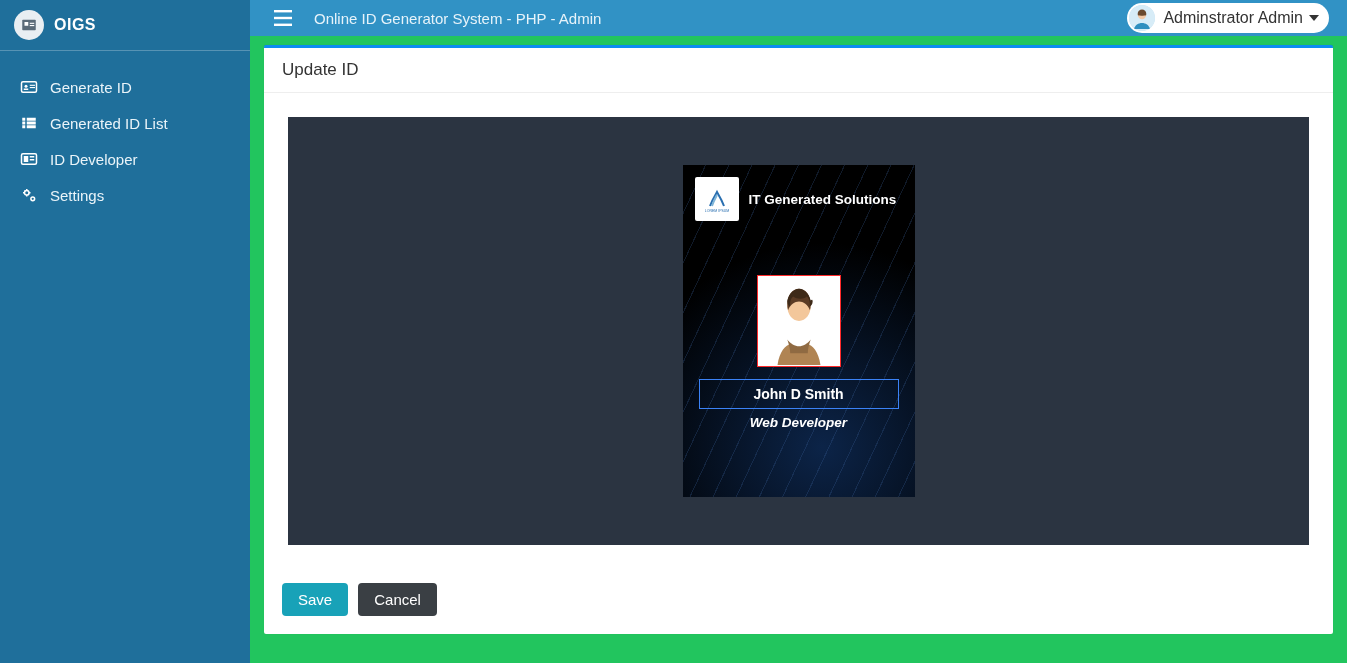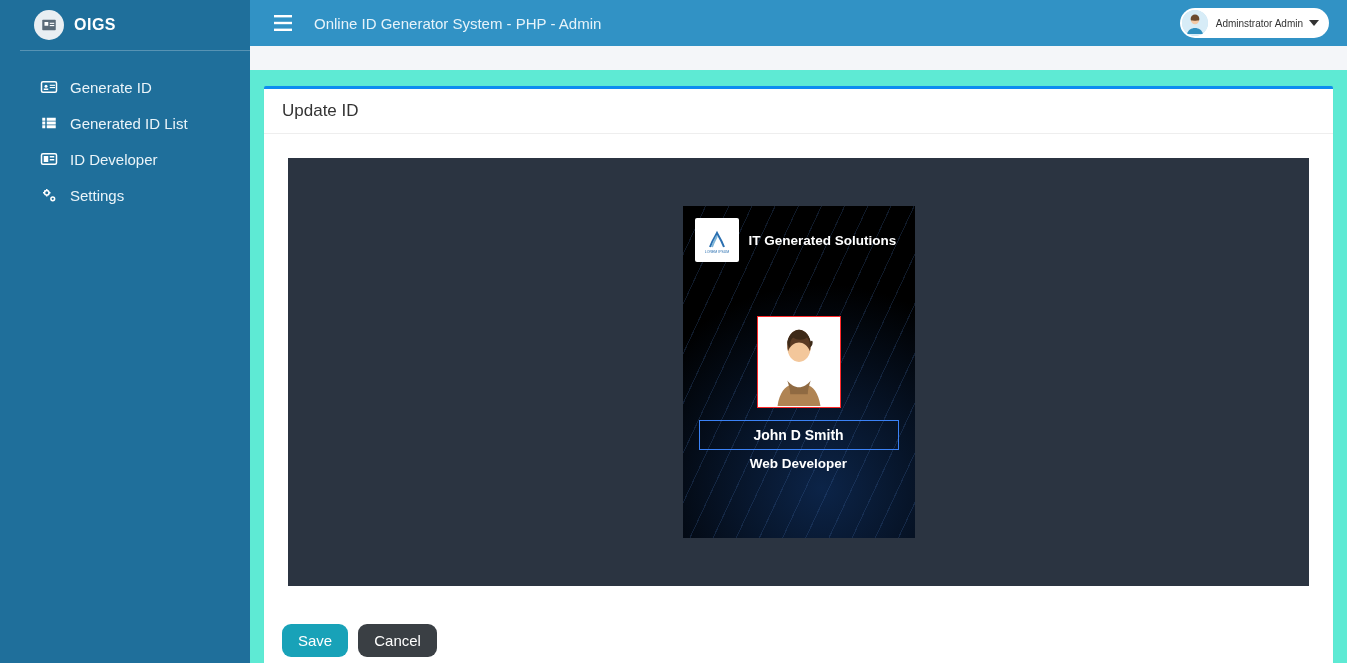--- a/index.html
+++ b/index.html
@@ -1,62 +1,62 @@
 <!DOCTYPE html>
 <html><head>
 <meta charset="utf-8">
 <style>
   * { box-sizing: border-box; margin: 0; padding: 0; }
   html, body { height: 100%; font-family: -apple-system, BlinkMacSystemFont, "Segoe UI", Helvetica, Arial, sans-serif; font-size: 14px; color: #333; }
   body { display: flex; background: #f4f6f9; }
 
   
-  .sidebar { width: 250px; background: #1f6f9b; color: #fff; display: flex; flex-direction: column; flex-shrink: 0; padding-left: 20px; }
+  .sidebar { width: 250px; background: #1f6f9b; color: #fff; display: flex; flex-direction: column; flex-shrink: 0; }
   .sidebar-brand { display: flex; align-items: center; padding: 10px 14px; border-bottom: 1px solid rgba(255,255,255,0.25); }
   .sidebar-brand-logo { width: 30px; height: 30px; background: #e9eef2; border-radius: 50%; display: flex; align-items: center; justify-content: center; margin-right: 10px; }
   .sidebar-brand-name { font-weight: 600; font-size: 16px; letter-spacing: .5px; }
   .sidebar-nav { padding-top: 18px; }
   .sidebar-item { display: flex; align-items: center; padding: 9px 18px; color: #eaf4f9; cursor: pointer; font-size: 15px; }
   .sidebar-item .icon { width: 22px; display: inline-flex; justify-content: center; margin-right: 10px; }
 
   
   .main { flex: 1; display: flex; flex-direction: column; min-width: 0; }
-  .topbar { height: 46px; background: #3192c5; color: #fff; display: flex; align-items: center; padding: 0 18px; }
+  .topbar { height: 36px; background: #3192c5; color: #fff; display: flex; align-items: center; padding: 0 18px; }
   .hamburger { display: inline-flex; cursor: pointer; padding: 6px; margin-right: 16px; }
   .topbar-title { font-size: 15px; color: #e6f3fa; }
   .topbar-spacer { flex: 1; }
-  .user-chip { background: #fff; color: #333; border-radius: 16px; padding: 2px 10px 2px 2px; display: flex; align-items: center; cursor: pointer; font-size: 10px; }
+  .user-chip { background: #fff; color: #333; border-radius: 16px; padding: 2px 10px 2px 2px; display: flex; align-items: center; cursor: pointer; font-size: 16px; }
   .user-chip .avatar { width: 26px; height: 26px; border-radius: 50%; background: #c9e4f3; margin-right: 8px; display:flex; align-items:center; justify-content:center; overflow:hidden; }
   .user-chip .caret { margin-left: 6px; }
 
   
-  .content { padding: 16px 14px 20px; background: #5eead4; flex: 1; overflow: auto; margin-top: 24px; }
+  .content { padding: 9px 14px 20px; background: #22c55e; flex: 1; overflow: auto; }
   .card { background: #fff; border-top: 3px solid #0d8cf0; border-radius: 2px; box-shadow: 0 0 1px rgba(0,0,0,.1); }
   .card-header { padding: 12px 18px; font-size: 17px; color: #333; border-bottom: 1px solid #eee; }
   .card-body { padding: 24px; }
 
   
   .id-stage { background: #2b3441; padding: 48px 20px; display: flex; justify-content: center; }
   .id-card { width: 232px; height: 332px; background: #000; position: relative; overflow: hidden; }
   .id-card::before { content:""; position:absolute; inset:0; background:
      repeating-linear-gradient(115deg, rgba(60,100,160,0.0) 0 20px, rgba(60,100,160,0.25) 20px 21px),
      radial-gradient(circle at 60% 85%, rgba(20,60,120,0.6), transparent 65%);
   }
   .id-header { position: relative; display: flex; align-items: center; padding: 12px; }
   .id-logo { width: 44px; height: 44px; background: #fff; border-radius: 2px; display:flex; align-items:center; justify-content:center; margin-right: 10px; }
   .id-company { color: #fff; font-weight: 600; font-size: 13.5px; }
   .id-photo-wrap { position: relative; display:flex; justify-content:center; margin-top: 42px; }
   .id-photo { width: 84px; height: 92px; background: #fff; border: 1px solid #ff2a2a; display:flex; align-items:flex-end; justify-content:center; overflow:hidden; }
   .id-name-input { position: relative; margin: 12px 16px 0; }
   .id-name-input input { width: 100%; background: transparent; border: 1px solid #3b82f6; color: #fff; text-align: center; font-weight: 700; font-size: 14px; padding: 6px 4px; outline: none; }
-  .id-role { position: relative; text-align: center; color: #fff; font-weight: 600; margin-top: 6px; font-size: 13.5px; }
+  .id-role { position: relative; text-align: center; color: #fff; font-style: italic; font-weight: 600; margin-top: 6px; font-size: 13.5px; }
 
   
   .card-footer { padding: 14px 18px 18px; display: flex; gap: 10px; }
-  .btn { border: none; padding: 8px 16px; font-size: 15px; color: #fff; cursor: pointer; border-radius: 9px; }
+  .btn { border: none; padding: 8px 16px; font-size: 15px; color: #fff; cursor: pointer; border-radius: 4px; }
   .btn-primary { background: #18a2b8; }
   .btn-secondary { background: #3a3f44; }
 
   svg { display:block; }
 </style>
 </head>
 <body>
 
 <aside class="sidebar">
   <div class="sidebar-brand">

